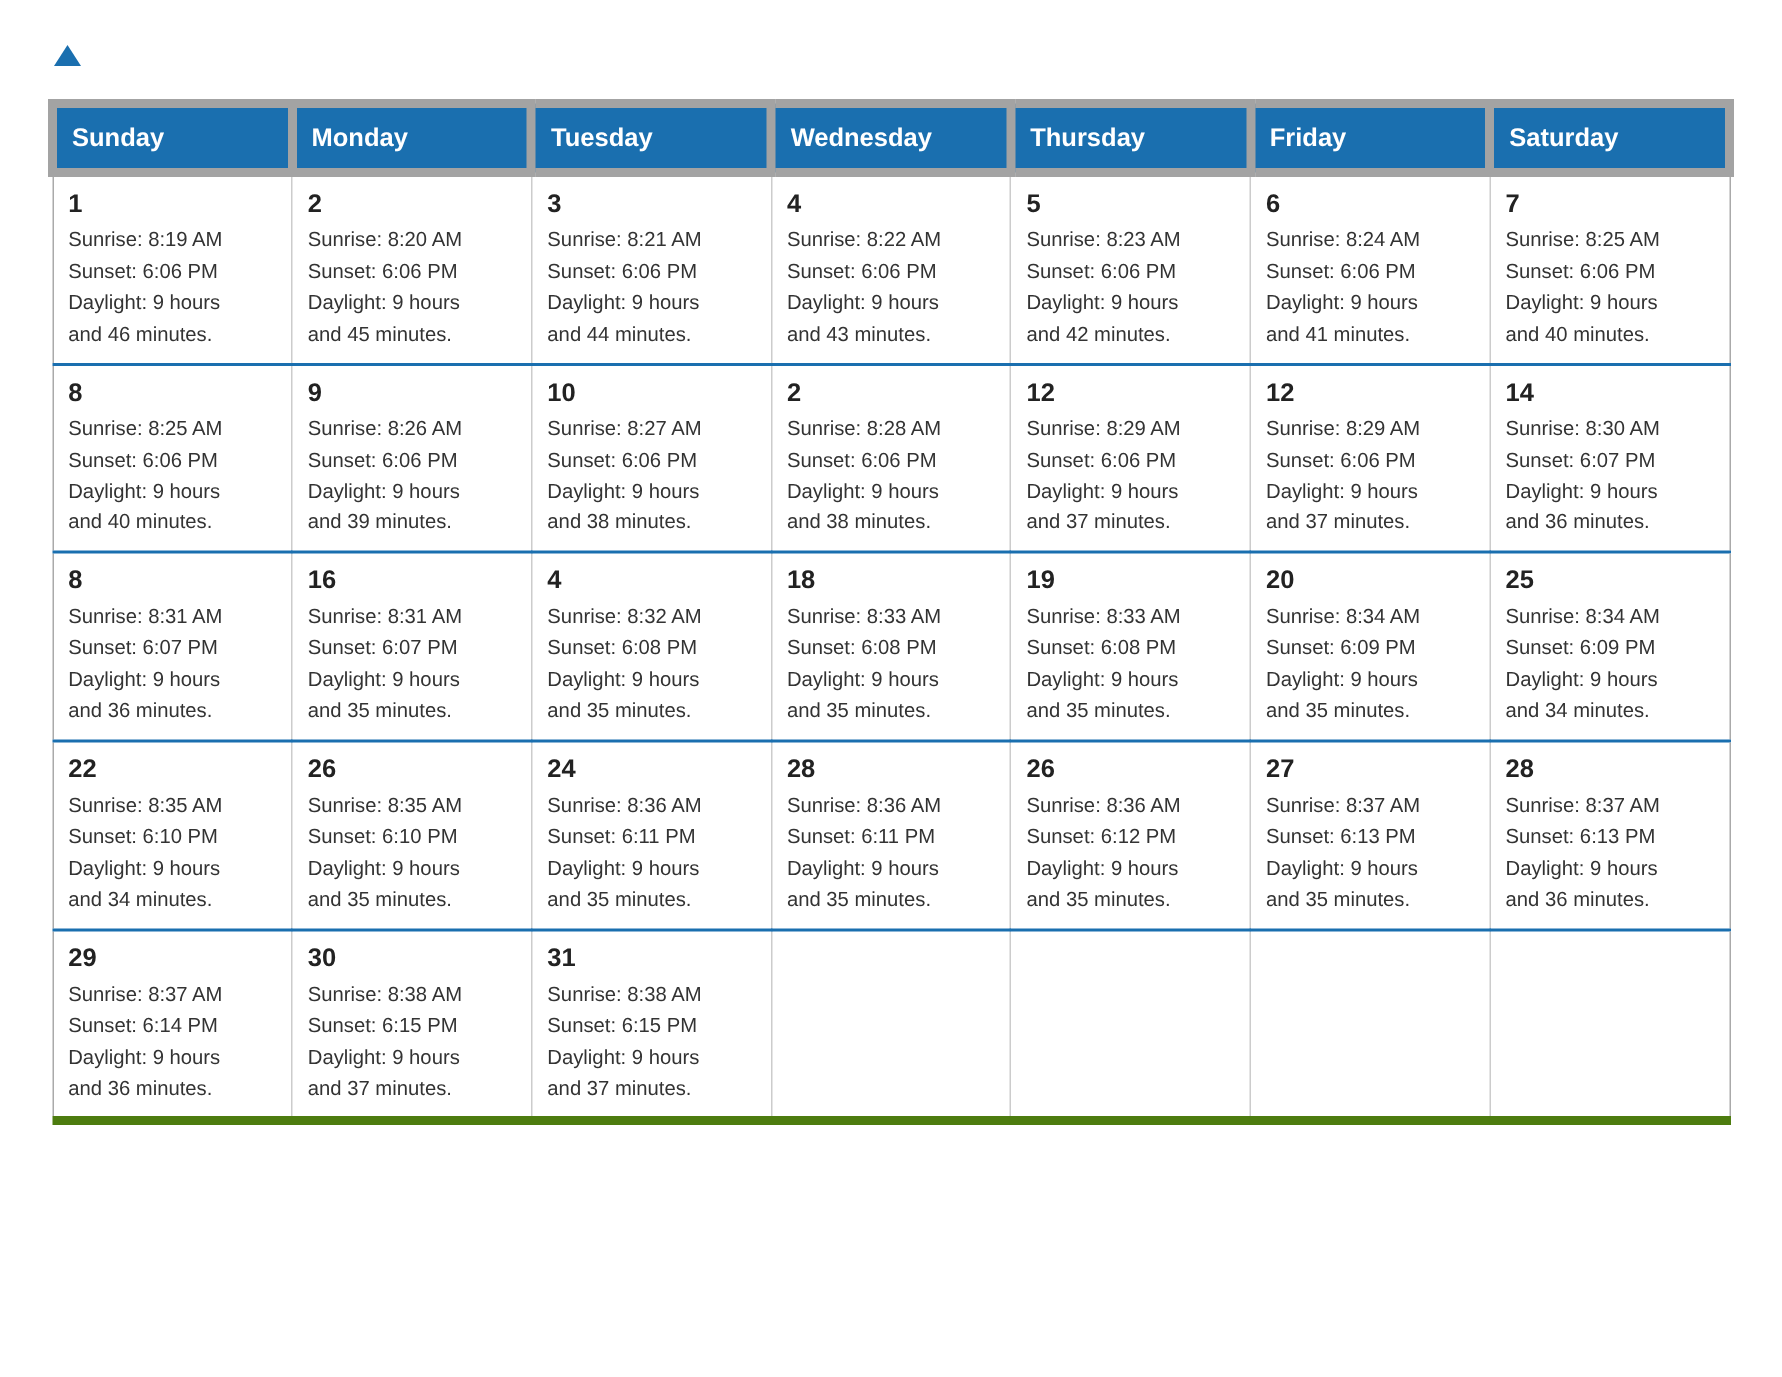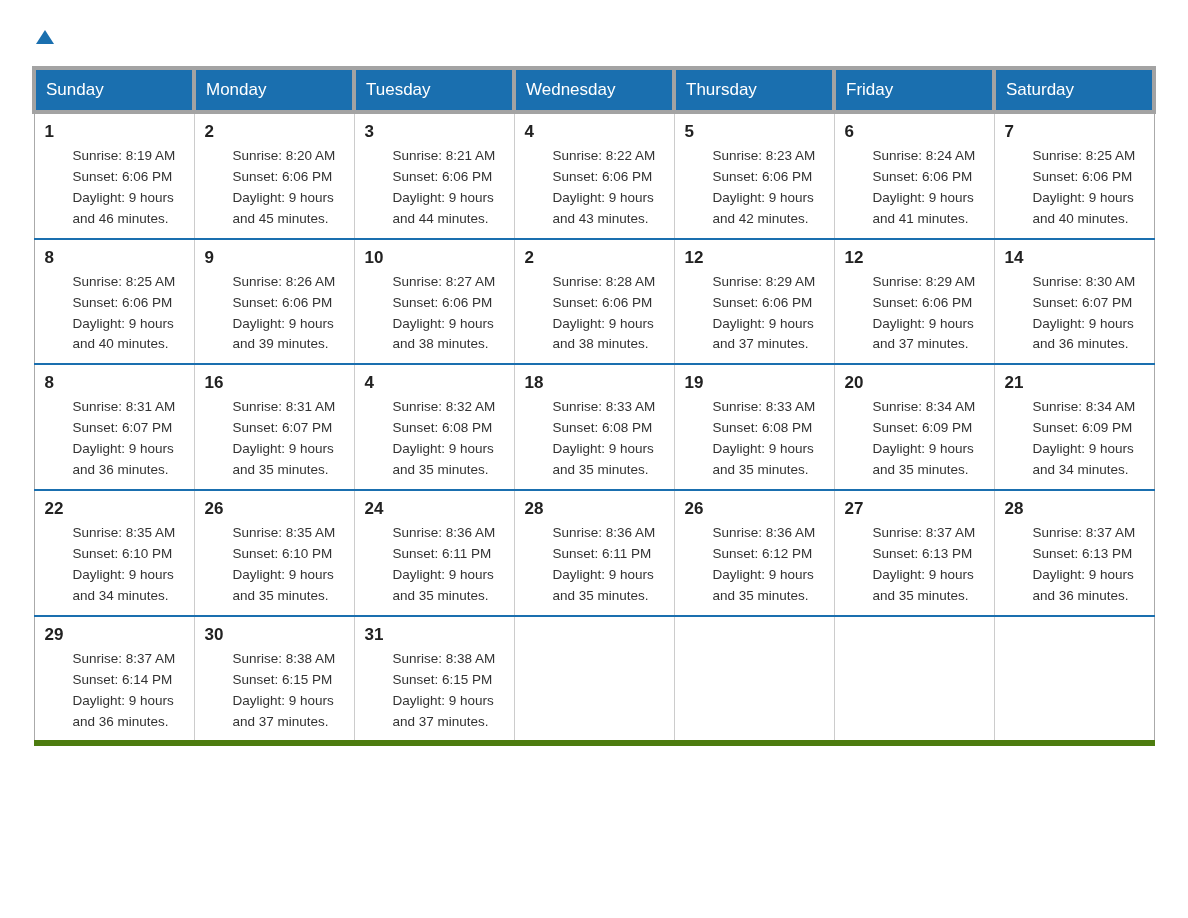--- a/index.html
+++ b/index.html
@@ -57,23 +57,23 @@
       border-collapse: collapse;
       table-layout: fixed;
     }
     thead tr {
       background-color: #1a6faf;
       color: #fff;
     }
     thead th {
       padding: 10px 10px;
       font-size: 17px;
-      font-weight: normal;
+      font-weight: bold;
       text-align: left;
-      border: 4px solid #a3a3a3;
+      border: 6px solid #a3a3a3;
     }
     tbody tr {
       border-bottom: 2px solid #1a6faf;
     }
     tbody td {
       vertical-align: top;
       padding: 8px 10px;
       font-size: 14px;
       color: #222;
       border-left: 1px solid #ccc;
@@ -91,21 +91,20 @@
       font-size: 17px;
       font-weight: bold;
       color: #222;
       display: block;
       margin-bottom: 4px;
     }
     .day-info {
       font-size: 13.5px;
       line-height: 1.55;
       color: #333;
-      margin-left: 28px;
     }
     tbody tr:last-child {
       border-bottom: 6px solid #4d7c0f;
     }
   </style>
 </head>
 <body>
 
 <div class="header">
   <div class="logo">
@@ -220,21 +219,21 @@
         </td>
         <td>
           <span class="day-num">19</span>
           <div class="day-info">Sunrise: 8:33 AM<br>Sunset: 6:08 PM<br>Daylight: 9 hours<br>and 35 minutes.</div>
         </td>
         <td>
           <span class="day-num">20</span>
           <div class="day-info">Sunrise: 8:34 AM<br>Sunset: 6:09 PM<br>Daylight: 9 hours<br>and 35 minutes.</div>
         </td>
         <td>
-          <span class="day-num">21</span>
+          <span class="day-num">25</span>
           <div class="day-info">Sunrise: 8:34 AM<br>Sunset: 6:09 PM<br>Daylight: 9 hours<br>and 34 minutes.</div>
         </td>
       </tr>
       <tr>
         <td>
           <span class="day-num">22</span>
           <div class="day-info">Sunrise: 8:35 AM<br>Sunset: 6:10 PM<br>Daylight: 9 hours<br>and 34 minutes.</div>
         </td>
         <td>
           <span class="day-num">26</span>

